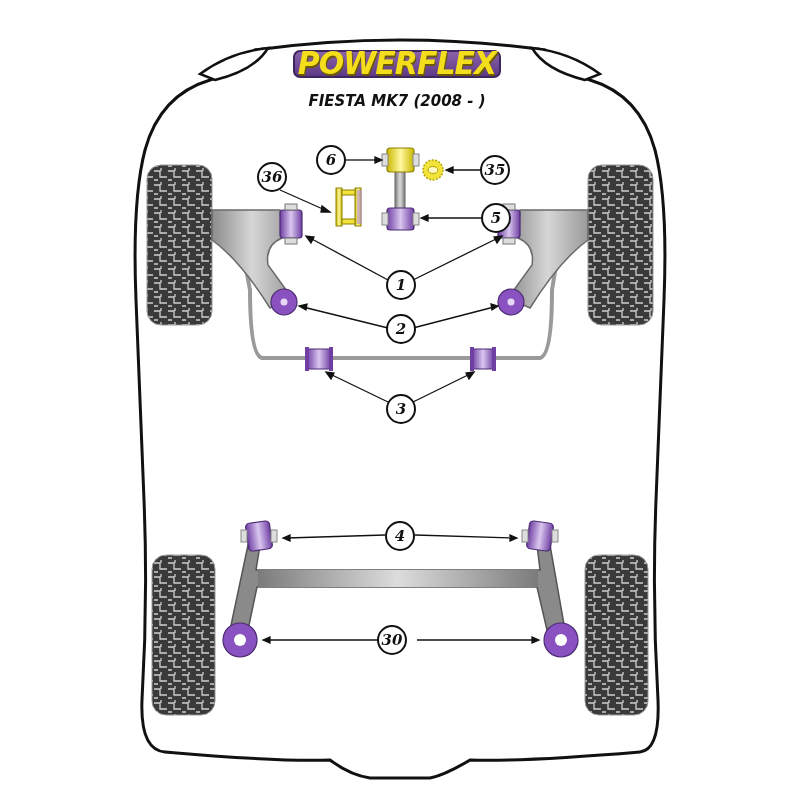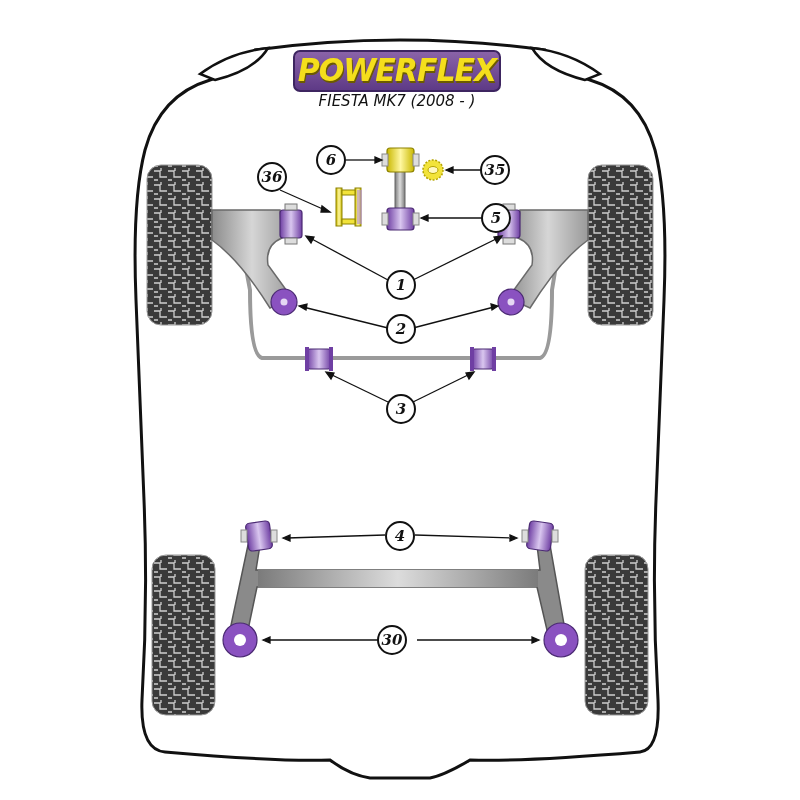--- a/index.html
+++ b/index.html
@@ -1,23 +1,23 @@
 <!DOCTYPE html>
 <html><head>
 <meta charset="utf-8">
 <style>
   html,body{margin:0;padding:0;background:#ffffff;}
   body{width:800px;height:800px;position:relative;overflow:hidden;font-family:"DejaVu Sans",sans-serif;}
   svg{position:absolute;left:0;top:0;}
-  .logo-box{position:absolute;left:293px;top:50px;width:208px;height:42px;border-radius:7px;
+  .logo-box{position:absolute;left:293px;top:50px;width:208px;height:28px;border-radius:7px;
     background:linear-gradient(#8a63a8,#5e3a86);border:2px solid #3d2560;box-sizing:border-box;
     display:flex;align-items:center;justify-content:center;}
   .logo-text{font-family:"DejaVu Sans",sans-serif;font-weight:bold;font-style:italic;font-size:30px;
     color:#f4de1c;letter-spacing:-1px;text-shadow:1px 1px 0 #6b5a00;line-height:1;transform:scaleY(1.05);}
-  .subtitle{position:absolute;left:293px;top:92px;width:208px;text-align:center;font-weight:normal;font-style:italic;
+  .subtitle{position:absolute;left:293px;top:92px;width:208px;text-align:center;font-weight:bold;font-style:italic;
     font-size:15px;color:#111;font-family:"DejaVu Sans",sans-serif;}
   .callout{position:absolute;width:30px;height:30px;border-radius:50%;border:2px solid #111;background:#fff;
     box-sizing:border-box;display:flex;align-items:center;justify-content:center;font-weight:bold;font-style:italic;
     font-size:15px;color:#111;font-family:"DejaVu Serif",serif;}
 </style>
 </head>
 <body>
 
 <svg width="800" height="800" viewBox="0 0 800 800">
   <defs>

